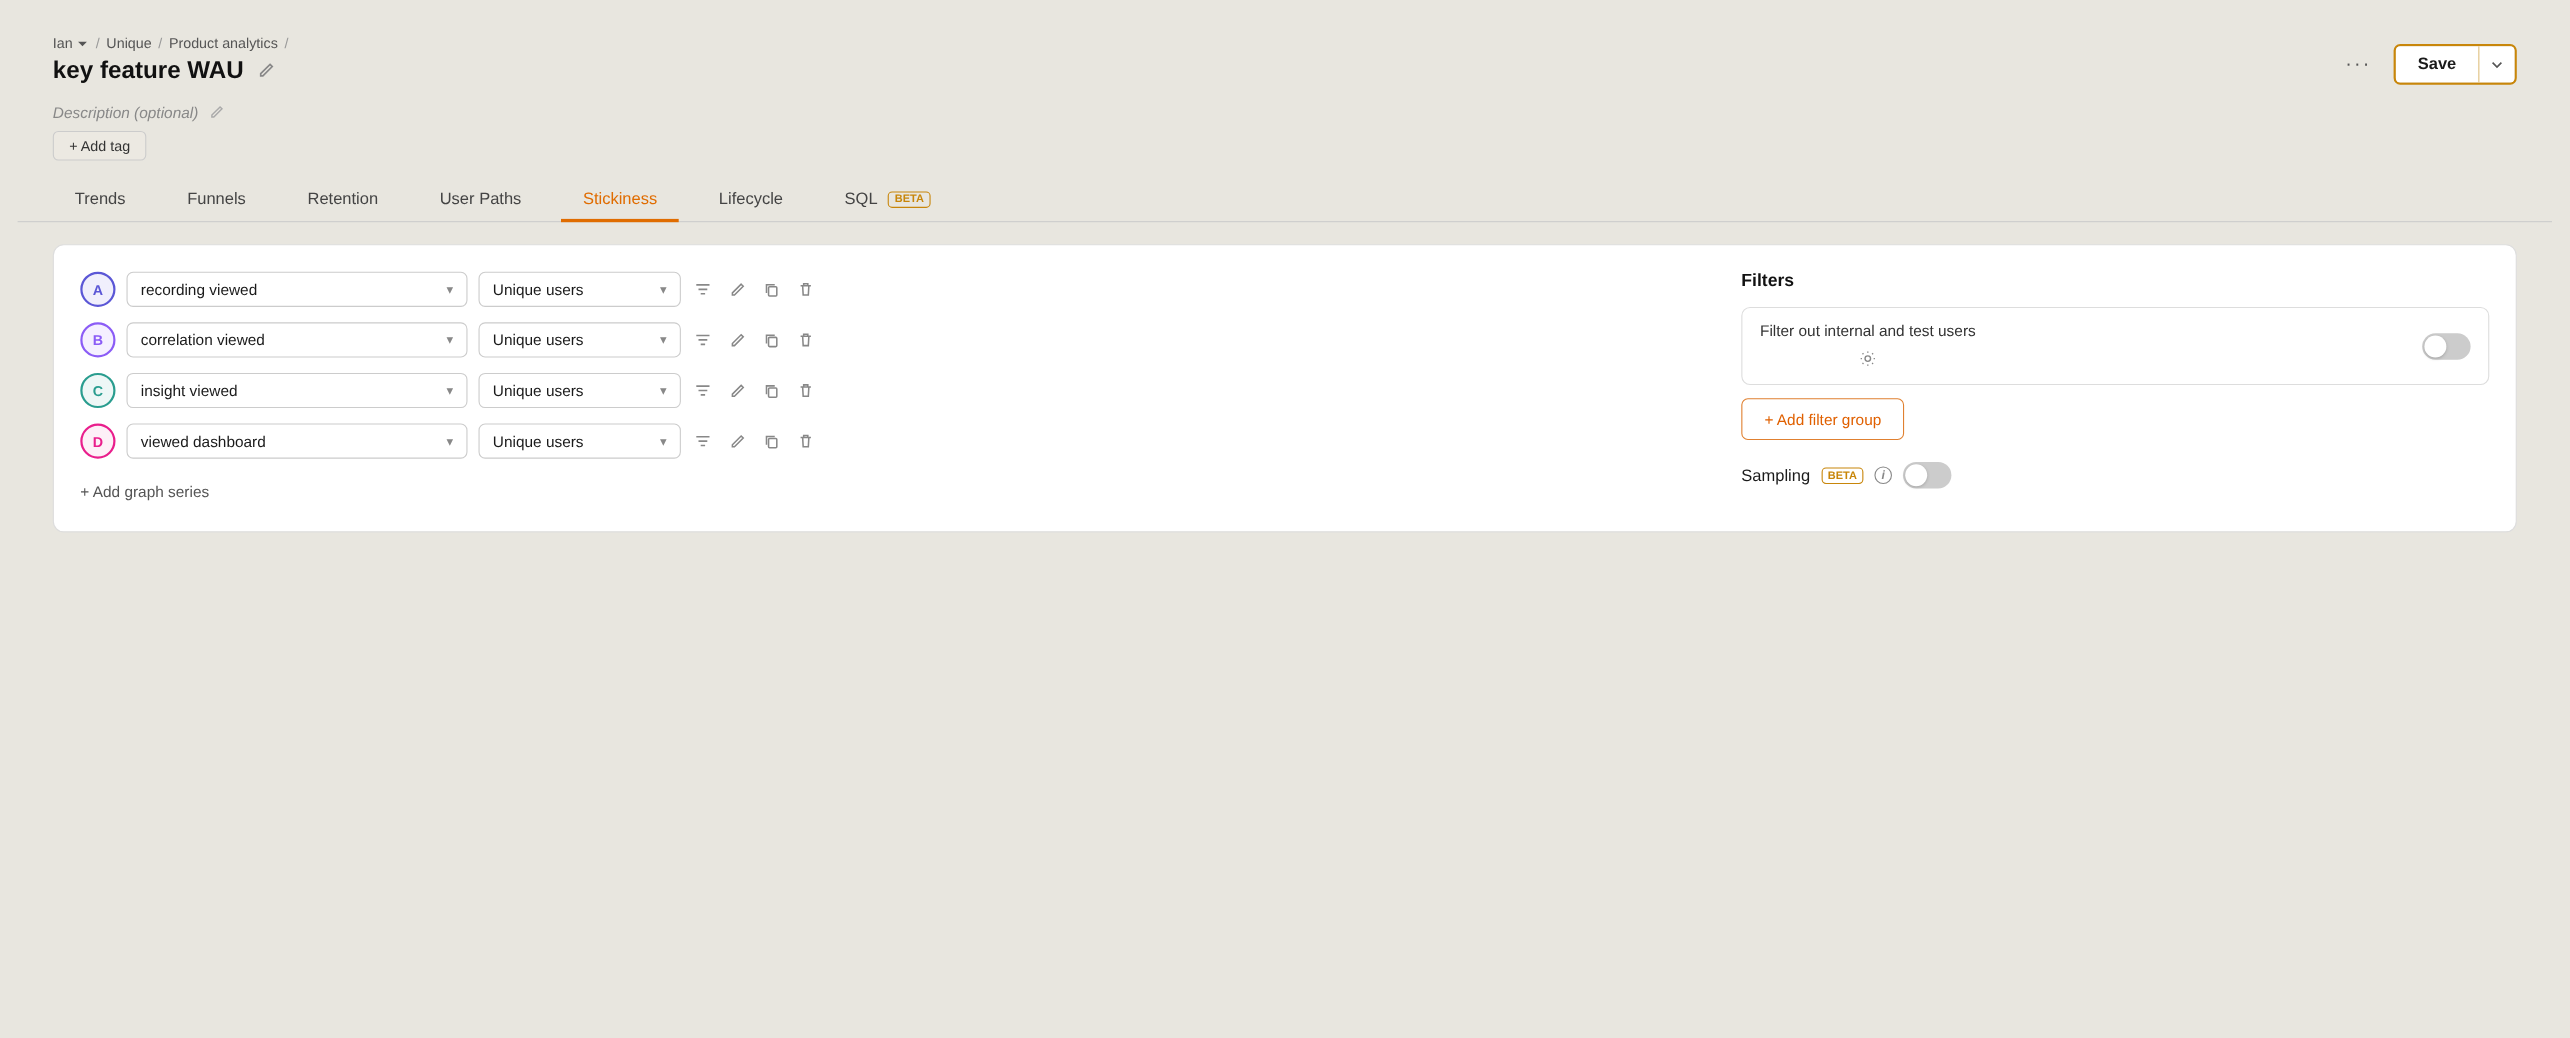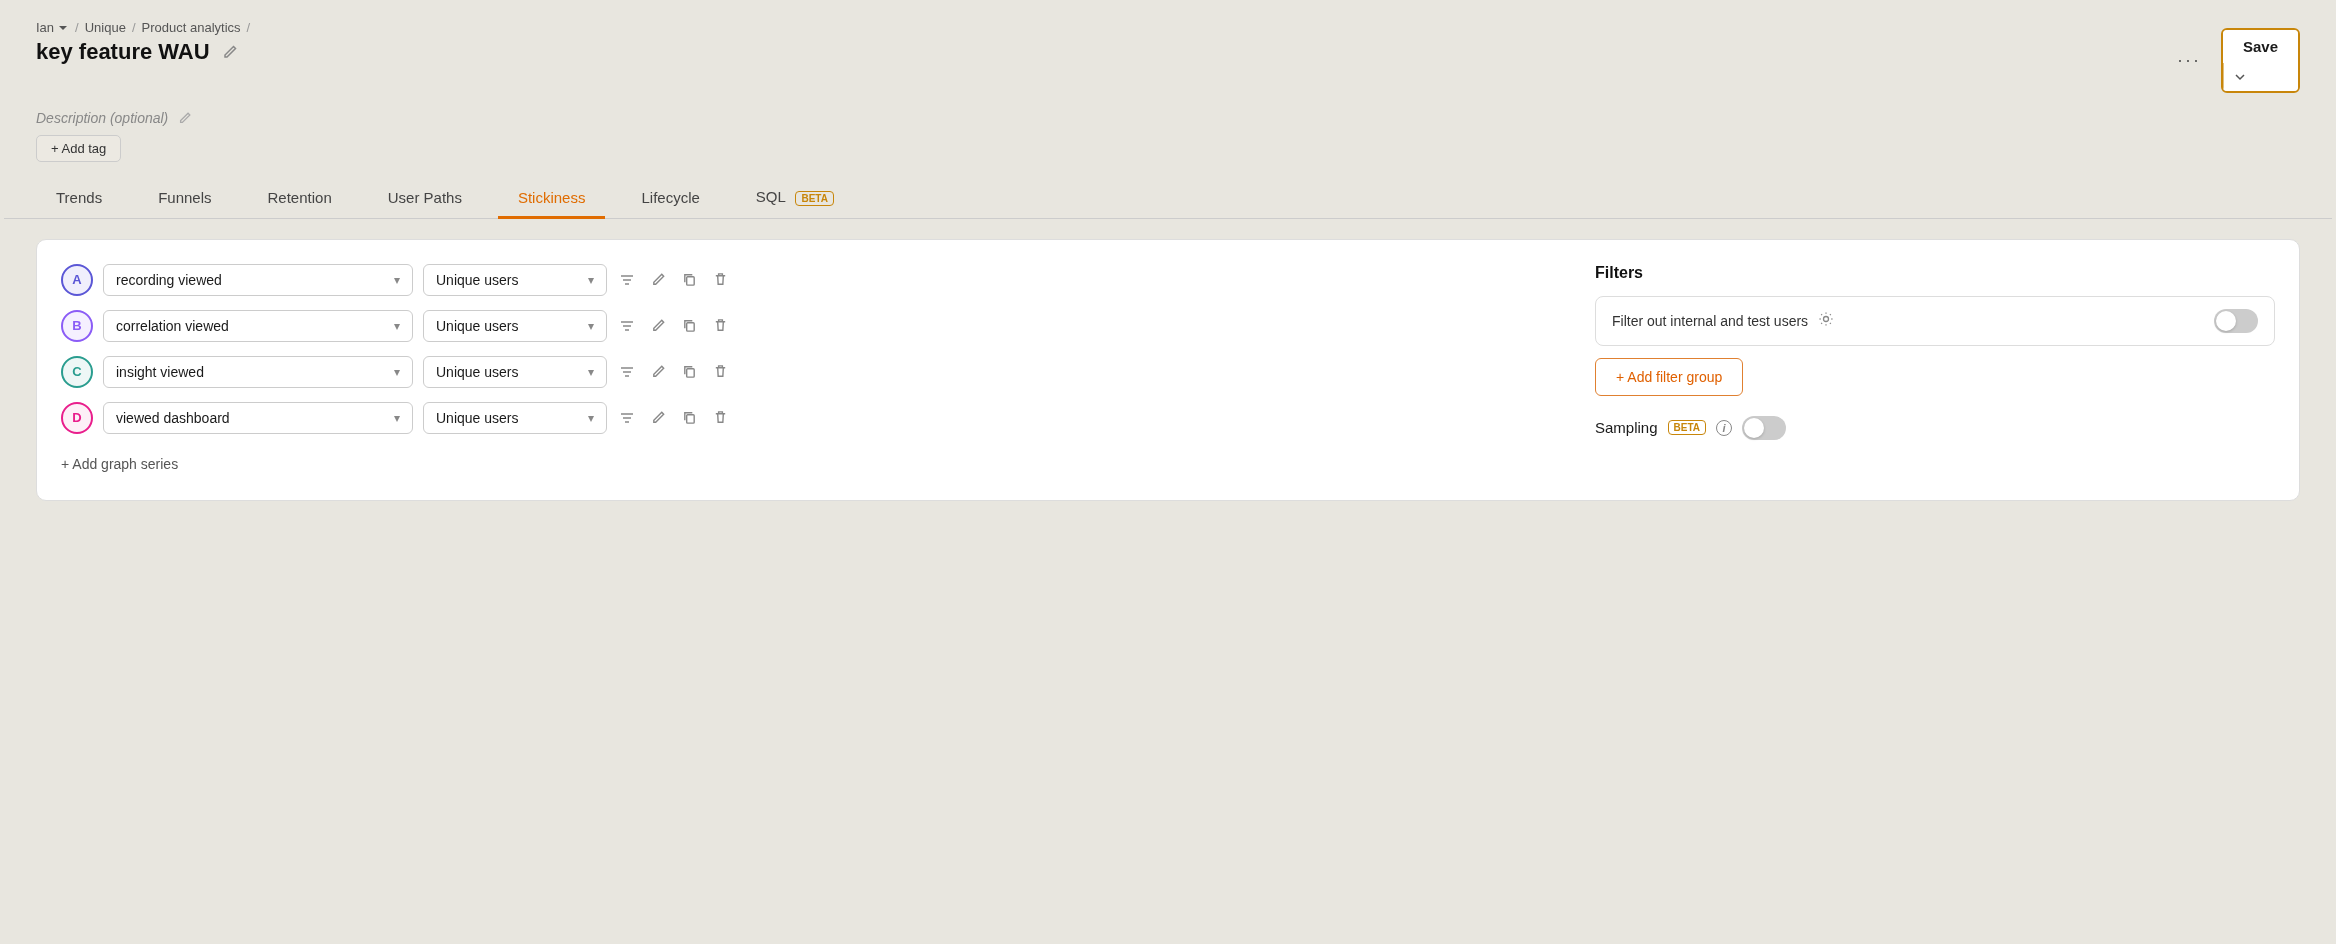--- a/index.html
+++ b/index.html
@@ -8,21 +8,21 @@
       font-family: -apple-system, BlinkMacSystemFont, 'Segoe UI', sans-serif;
       font-size: 14px;
       color: #1a1a1a;
       min-height: 944px;
       min-width: 2336px;
     }
     .page-wrapper {
       max-width: 2336px;
       min-height: 944px;
       background: #e8e6df;
-      padding: 4px;
+      padding: 16px;
     }
     
     .header {
       padding: 16px 32px 8px 32px;
       display: flex;
       align-items: flex-start;
       justify-content: space-between;
     }
     .header-left {}
     .breadcrumb {
@@ -75,21 +75,20 @@
       color: #555;
       letter-spacing: 2px;
       padding: 4px 8px;
     }
     .save-btn-group {
       display: flex;
       align-items: stretch;
       border: 2px solid #c8860a;
       border-radius: 6px;
       overflow: hidden;
-      flex-direction: column;
     }
     .save-btn-main {
       background: #fff;
       border: none;
       padding: 8px 20px;
       font-size: 15px;
       font-weight: 600;
       cursor: pointer;
       color: #1a1a1a;
     }
@@ -277,20 +276,21 @@
       justify-content: space-between;
       margin-bottom: 12px;
       background: #fff;
     }
     .filter-item-left {
       display: flex;
       align-items: center;
       gap: 10px;
       font-size: 14px;
       color: #333;
+      flex-direction: column;
     }
     .filter-gear { color: #888; }
     
     .toggle {
       width: 44px;
       height: 24px;
       background: #ccc;
       border-radius: 12px;
       position: relative;
       cursor: pointer;

